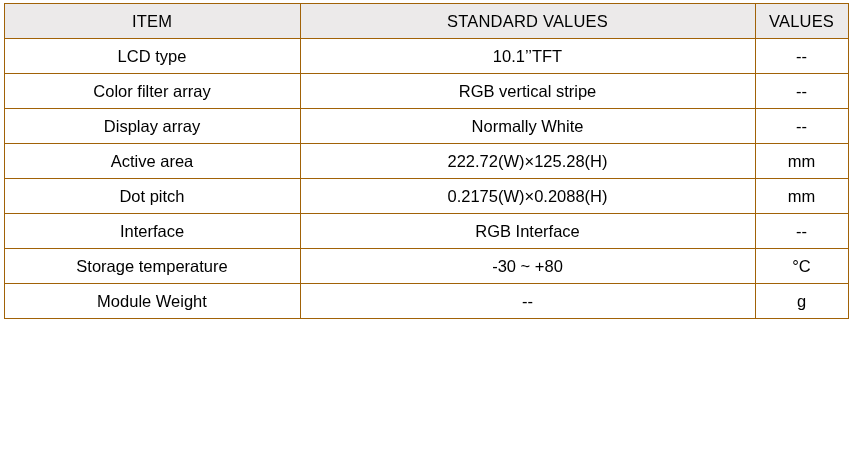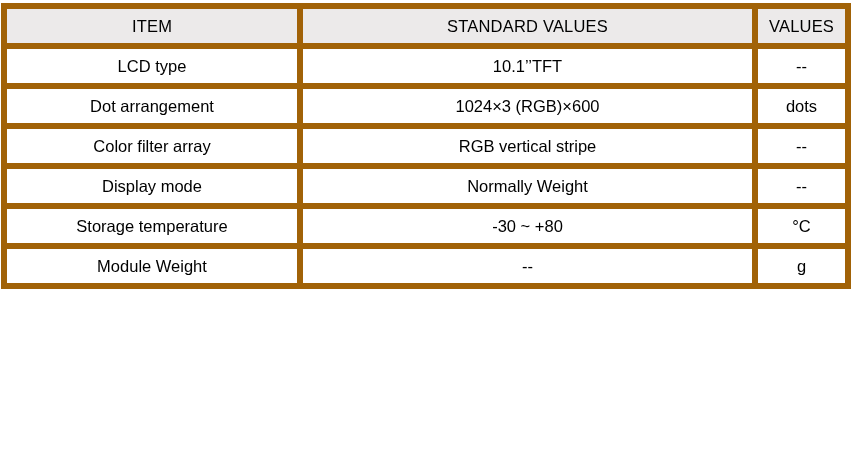--- a/index.html
+++ b/index.html
@@ -24,21 +24,21 @@
     padding: 3px 0 0 0;
   }
   table.spec-table {
     border-collapse: collapse;
     table-layout: fixed;
     width: 844px;
     margin: 0 auto;
   }
   table.spec-table td,
   table.spec-table th {
-    border: 6px solid #a16207;
+    border: 1px solid #a16207;
     text-align: center;
     vertical-align: middle;
     padding: 0;
     height: 34px;
     font-size: 16.5px;
     font-weight: normal;
     color: #000000;
   }
   thead th {
     background: #eceaea;
@@ -71,32 +71,42 @@
         <th>VALUES</th>
       </tr>
     </thead>
     <tbody>
       <tr>
         <td class="cell-item">LCD type</td>
         <td class="cell-std">10.1’’TFT</td>
         <td class="cell-unit">--</td>
       </tr>
       <tr>
-        <td class="cell-item">Dot arrangement</td>
-        <td class="cell-std">1024×3 (RGB)×600</td>
-        <td class="cell-unit">dots</td>
-      </tr>
-      <tr>
         <td class="cell-item">Color filter array</td>
         <td class="cell-std">RGB vertical stripe</td>
         <td class="cell-unit">--</td>
       </tr>
       <tr>
-        <td class="cell-item">Display mode</td>
-        <td class="cell-std">Normally Weight</td>
+        <td class="cell-item">Display array</td>
+        <td class="cell-std">Normally White</td>
+        <td class="cell-unit">--</td>
+      </tr>
+      <tr>
+        <td class="cell-item">Active area</td>
+        <td class="cell-std">222.72(W)×125.28(H)</td>
+        <td class="cell-unit">mm</td>
+      </tr>
+      <tr>
+        <td class="cell-item">Dot pitch</td>
+        <td class="cell-std">0.2175(W)×0.2088(H)</td>
+        <td class="cell-unit">mm</td>
+      </tr>
+      <tr>
+        <td class="cell-item">Interface</td>
+        <td class="cell-std">RGB Interface</td>
         <td class="cell-unit">--</td>
       </tr>
       <tr>
         <td class="cell-item">Storage temperature</td>
         <td class="cell-std">-30 ~ +80</td>
         <td class="cell-unit">°C</td>
       </tr>
       <tr>
         <td class="cell-item">Module Weight</td>
         <td class="cell-std">--</td>

